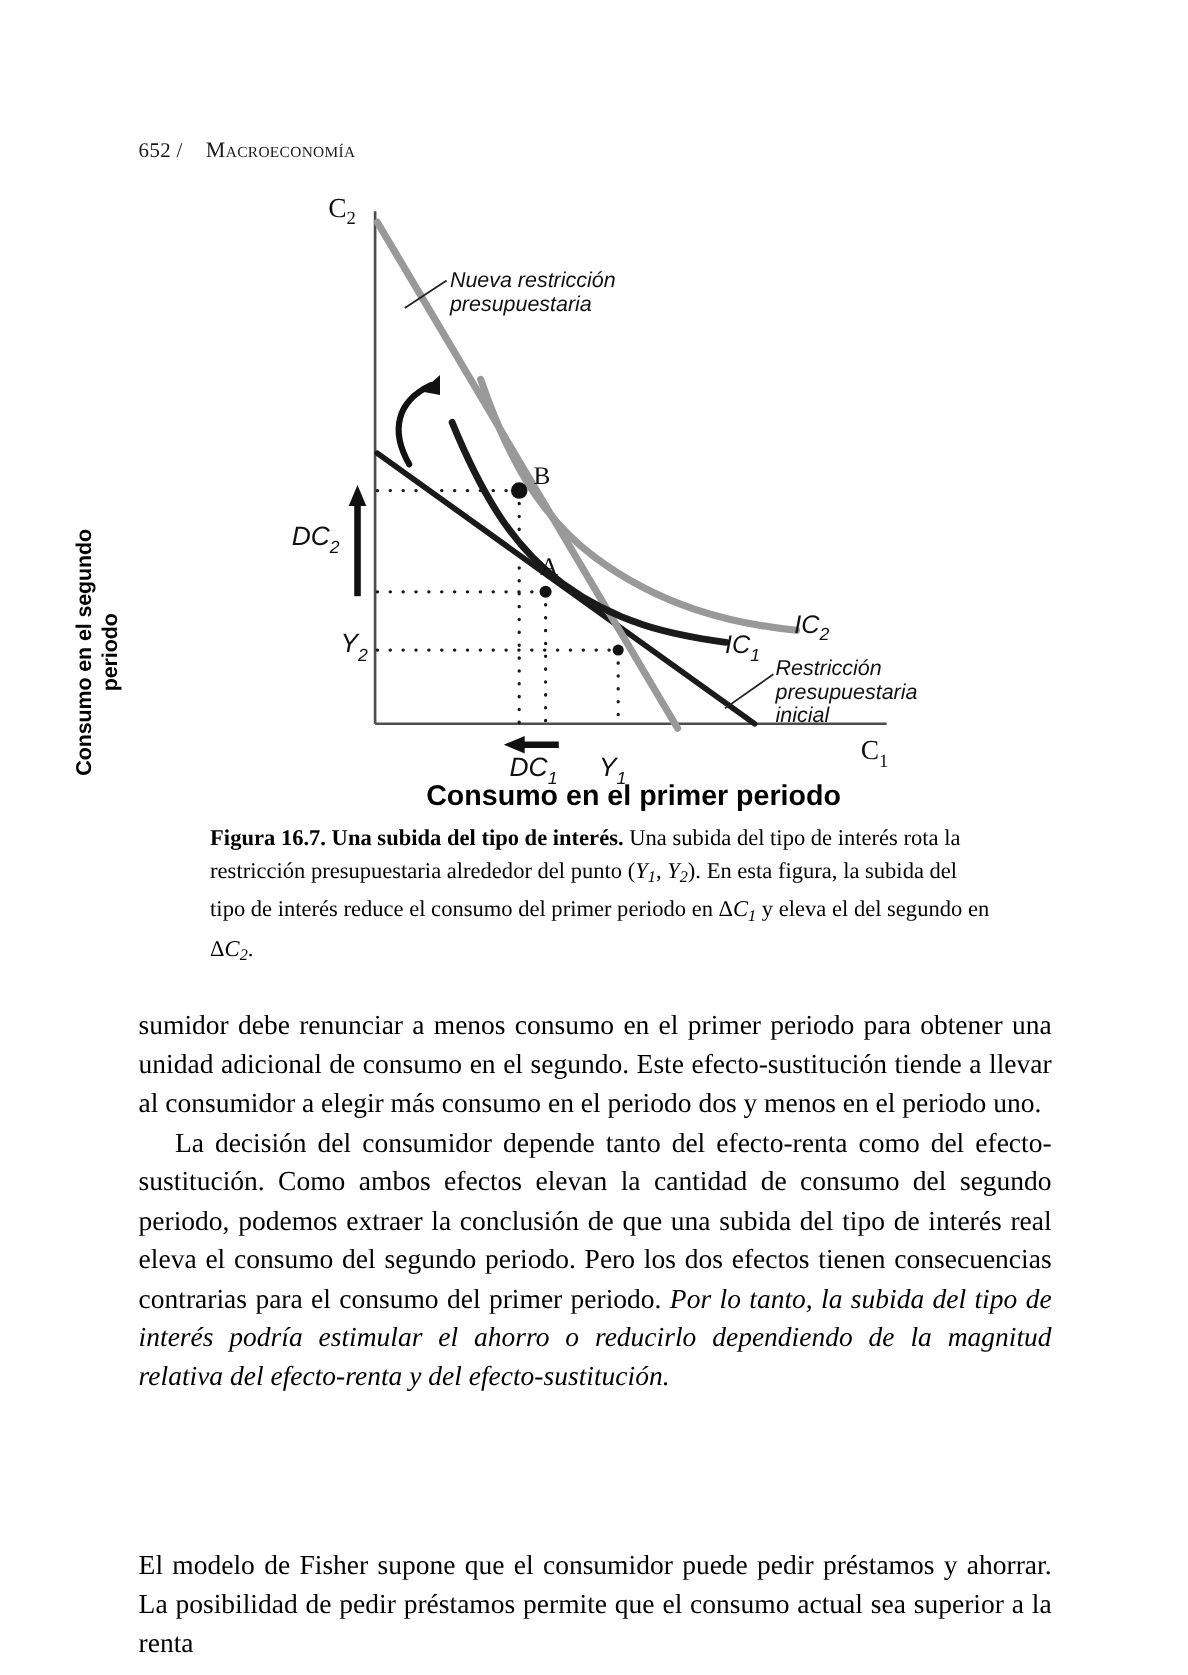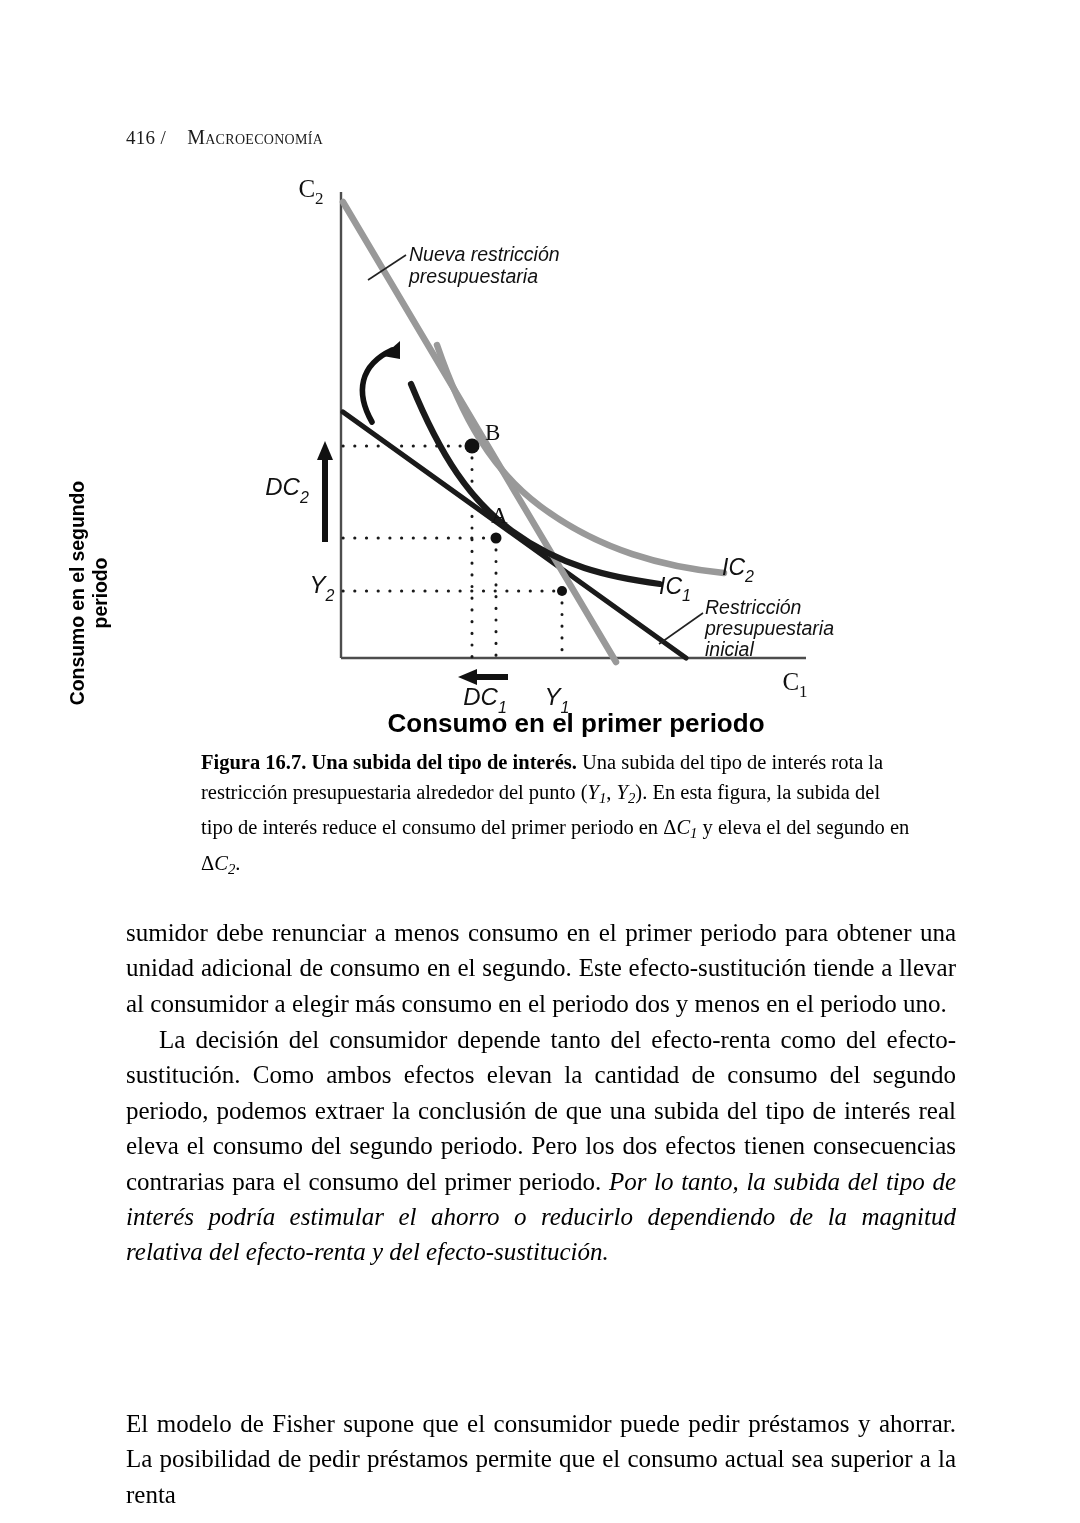--- a/index.html
+++ b/index.html
@@ -72,21 +72,21 @@
     text-align: center;
     font-family: "Liberation Sans", sans-serif;
     font-weight: bold;
     font-size: 26px;
     color: #000;
   }
 
   
   .caption {
     position: absolute;
-    left: 201px;
+    left: 191px;
     top: 748px;
     width: 710px;
     font-family: "Liberation Serif", serif;
     font-size: 20.5px;
     line-height: 29.5px;
     text-align: left;
     color: #000;
   }
   .caption b { font-weight: bold; }
   .caption i { font-style: italic; }
@@ -120,21 +120,21 @@
     color: #000;
   }
   #para-3 { top: 1406px; }
 </style>
 </head>
 <body>
 
 <div id="page">
 
   <div class="running-head">
-    <span>416</span>
+    <span>652</span>
     <span>/</span>
     <span class="smallcaps">Macroeconomía</span>
   </div>
 
   <div class="figure-block">
 
     <svg class="figure-svg" width="1080" height="570" viewBox="0 0 1080 570">
 
       <g>
         <line x1="341" y1="22" x2="341" y2="488" stroke="#4d4d4d" stroke-width="2.4"></line>

